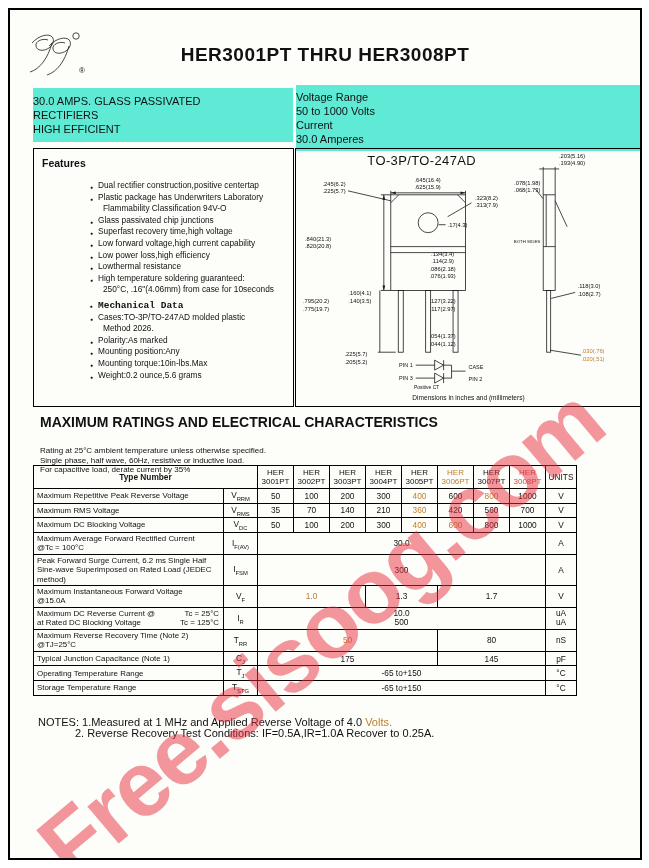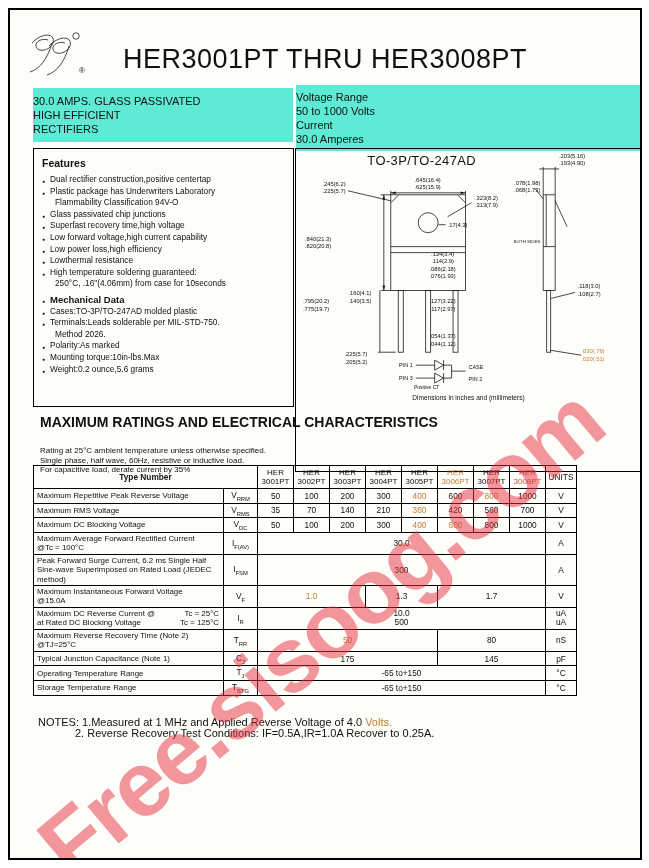--- a/index.html
+++ b/index.html
@@ -1,31 +1,31 @@
 <!DOCTYPE html>
 <html><head>
 <meta charset="utf-8">
 <style>
   html,body{margin:0;padding:0;background:#fff;width:649px;height:868px;font-family:"Liberation Sans",sans-serif;color:#111;}
   .page{position:absolute;left:8px;top:8px;width:630px;height:848px;border:2px solid #000;background:#fdfdfa;overflow:hidden;}
   
   .logo{position:absolute;left:14px;top:18px;}
-  .page-title{position:absolute;left:0;right:0;top:34px;text-align:center;font-size:27px;font-weight:normal;letter-spacing:.5px;}
+  .page-title{position:absolute;left:0;right:0;top:34px;text-align:center;font-size:19px;font-weight:bold;letter-spacing:.5px;}
   
   .banner{position:absolute;background:#5eead4;display:flex;flex-direction:column;justify-content:center;text-align:left;font-weight:normal;}
   .banner-left{left:23px;top:78px;width:260px;height:54px;font-size:11px;line-height:14px;}
   .banner-right{left:286px;top:75px;width:369px;height:66px;font-size:11px;line-height:14px;}
   
   .features-panel{position:absolute;left:23px;top:138px;width:261px;height:259px;border:1px solid #000;box-sizing:border-box;padding:8px 6px 0 8px;}
-  .features-head{font-size:10.5px;font-weight:bold;margin-bottom:5px;}
-  .li{font-size:8.3px;line-height:11.6px;position:relative;padding-left:8px;}
+  .features-head{font-size:10.5px;font-weight:bold;margin-bottom:11px;}
+  .li{font-size:8.3px;line-height:11.6px;position:relative;padding-left:8px;margin-left:48px;}
   .li.b::before{content:"●";font-size:5px;position:absolute;left:0;top:2px;}
   .li.cont{padding-left:13px;}
-  .mech-head{margin-top:4px;font-weight:bold;font-size:9.5px;}
-  .drawing-panel{position:absolute;left:285px;top:138px;width:346px;height:324px;border:1px solid #000;box-sizing:border-box;}
+  .mech-head{margin-top:4px;font-weight:bold;font-size:9.5px;font-family:Liberation Mono, monospace;}
+  .drawing-panel{position:absolute;left:285px;top:138px;width:346px;height:259px;border:1px solid #000;box-sizing:border-box;}
   .drawing-panel svg{display:block;}
   svg text{font-family:"Liberation Sans",sans-serif;font-size:5.8px;fill:#111;}
   svg .dtitle{font-size:13px;letter-spacing:.4px;}
   svg .cap{font-size:6.6px;}
   svg .pin{font-size:5.5px;}
   svg .tiny{font-size:4.4px;}
   svg .org{fill:#bf7e2e;}
   svg line, svg rect, svg circle, svg path, svg polygon{stroke:#1a1a1a;fill:none;stroke-width:.8;}
   svg polygon.ar{fill:#1a1a1a;stroke:none;}
   
@@ -62,22 +62,22 @@
       <path d="M25,18 C35,7 49,8 46,18 C43,26 30,28 29,21 C28,16 36,13 41,15" stroke-width="3"></path>
       <path d="M45,18 C41,33 33,44 23,47" stroke-width="3"></path>
       <circle cx="52" cy="8" r="3.2" fill="#111" stroke="none"></circle>
       <text x="55" y="45" style="font-size:8px">®</text>
     </svg>
   </div>
   <div class="page-title">HER3001PT THRU HER3008PT</div>
 
   <div class="banner banner-left">
     <div>30.0 AMPS. GLASS PASSIVATED</div>
+    <div>RECTIFIERS</div>
     <div>HIGH EFFICIENT</div>
-    <div>RECTIFIERS</div>
   </div>
   <div class="banner banner-right">
     <div>Voltage Range</div>
     <div>50 to 1000 Volts</div>
     <div>Current</div>
     <div>30.0 Amperes</div>
   </div>
 
   <div class="features-panel">
     <div class="features-head">Features</div>
@@ -86,23 +86,23 @@
     <div class="li cont">Flammability Classification 94V-O</div>
     <div class="li b">Glass passivated chip junctions</div>
     <div class="li b">Superfast recovery time,high voltage</div>
     <div class="li b">Low forward voltage,high current capability</div>
     <div class="li b">Low power loss,high efficiency</div>
     <div class="li b">Lowthermal resistance</div>
     <div class="li b">High temperature soldering guaranteed:</div>
     <div class="li cont">250°C, .16"(4.06mm) from case for 10seconds</div>
     <div class="li b mech-head">Mechanical Data</div>
     <div class="li b">Cases:TO-3P/TO-247AD molded plastic</div>
-    <div class="li b">Terminals:Leads solderable per MIL-STD-750.</div>
     <div class="li cont">Method 2026.</div>
     <div class="li b">Polarity:As marked</div>
+    <div class="li b">Mounting position:Any</div>
     <div class="li b">Mounting torque:10in-lbs.Max</div>
     <div class="li b">Weight:0.2 ounce,5.6 grams</div>
   </div>
 
   <div class="drawing-panel">
     <svg width="344" height="257" viewBox="0 0 345 258">
       <text class="dtitle" x="126" y="16" text-anchor="middle">TO-3P/TO-247AD</text>
 
       <rect x="95" y="46" width="75" height="96"></rect>
       <line x1="95" y1="54" x2="103" y2="46"></line>

